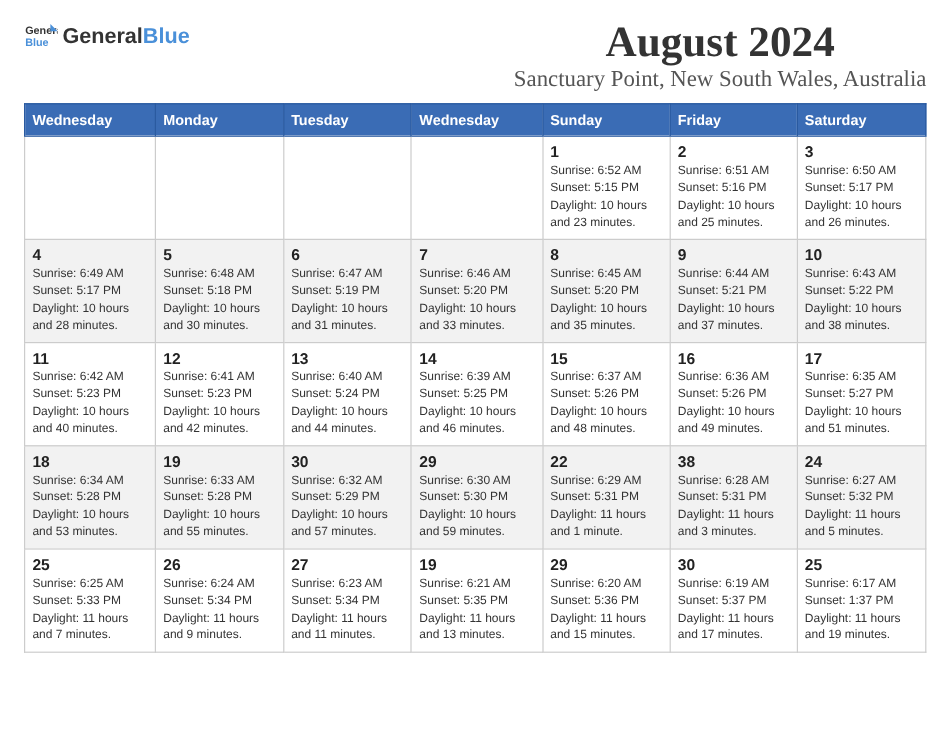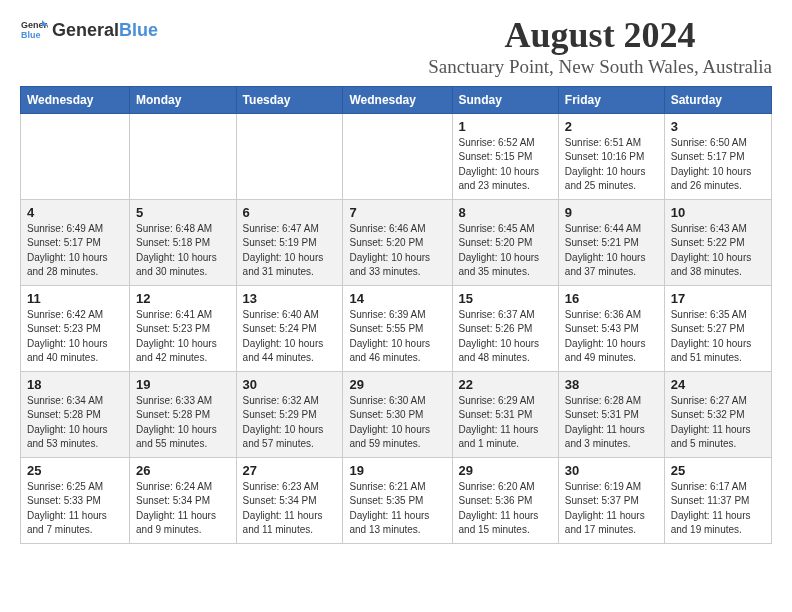--- a/index.html
+++ b/index.html
@@ -135,21 +135,21 @@
         <td>
           <span class="day-num">1</span>
           <div class="day-info">Sunrise: 6:52 AM
 Sunset: 5:15 PM
 Daylight: 10 hours
 and 23 minutes.</div>
         </td>
         <td>
           <span class="day-num">2</span>
           <div class="day-info">Sunrise: 6:51 AM
-Sunset: 10:16 PM
+Sunset: 5:16 PM
 Daylight: 10 hours
 and 25 minutes.</div>
         </td>
         <td>
           <span class="day-num">3</span>
           <div class="day-info">Sunrise: 6:50 AM
 Sunset: 5:17 PM
 Daylight: 10 hours
 and 26 minutes.</div>
         </td>
@@ -223,35 +223,35 @@
         <td>
           <span class="day-num">13</span>
           <div class="day-info">Sunrise: 6:40 AM
 Sunset: 5:24 PM
 Daylight: 10 hours
 and 44 minutes.</div>
         </td>
         <td>
           <span class="day-num">14</span>
           <div class="day-info">Sunrise: 6:39 AM
-Sunset: 5:55 PM
+Sunset: 5:25 PM
 Daylight: 10 hours
 and 46 minutes.</div>
         </td>
         <td>
           <span class="day-num">15</span>
           <div class="day-info">Sunrise: 6:37 AM
 Sunset: 5:26 PM
 Daylight: 10 hours
 and 48 minutes.</div>
         </td>
         <td>
           <span class="day-num">16</span>
           <div class="day-info">Sunrise: 6:36 AM
-Sunset: 5:43 PM
+Sunset: 5:26 PM
 Daylight: 10 hours
 and 49 minutes.</div>
         </td>
         <td>
           <span class="day-num">17</span>
           <div class="day-info">Sunrise: 6:35 AM
 Sunset: 5:27 PM
 Daylight: 10 hours
 and 51 minutes.</div>
         </td>
@@ -346,19 +346,19 @@
         <td>
           <span class="day-num">30</span>
           <div class="day-info">Sunrise: 6:19 AM
 Sunset: 5:37 PM
 Daylight: 11 hours
 and 17 minutes.</div>
         </td>
         <td>
           <span class="day-num">25</span>
           <div class="day-info">Sunrise: 6:17 AM
-Sunset: 11:37 PM
+Sunset: 1:37 PM
 Daylight: 11 hours
 and 19 minutes.</div>
         </td>
       </tr>
     </tbody>
 </table>
 
 </body></html>

